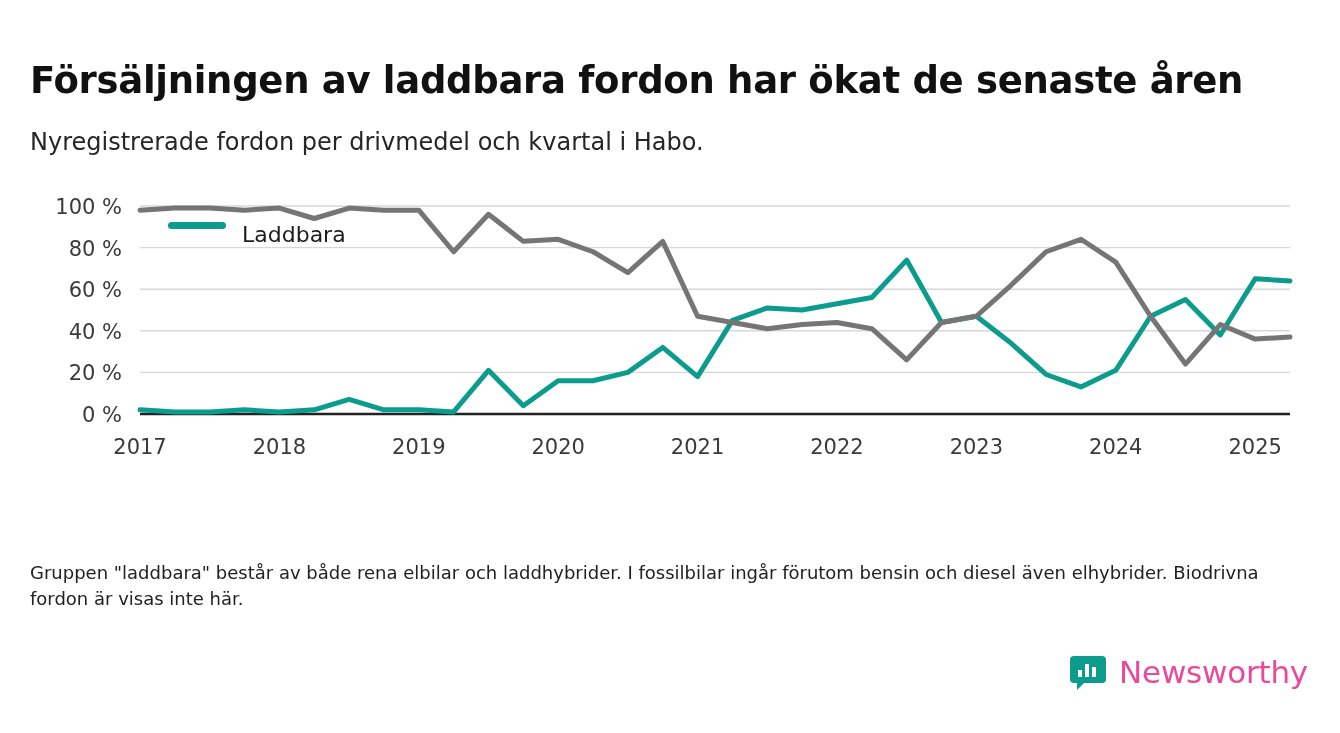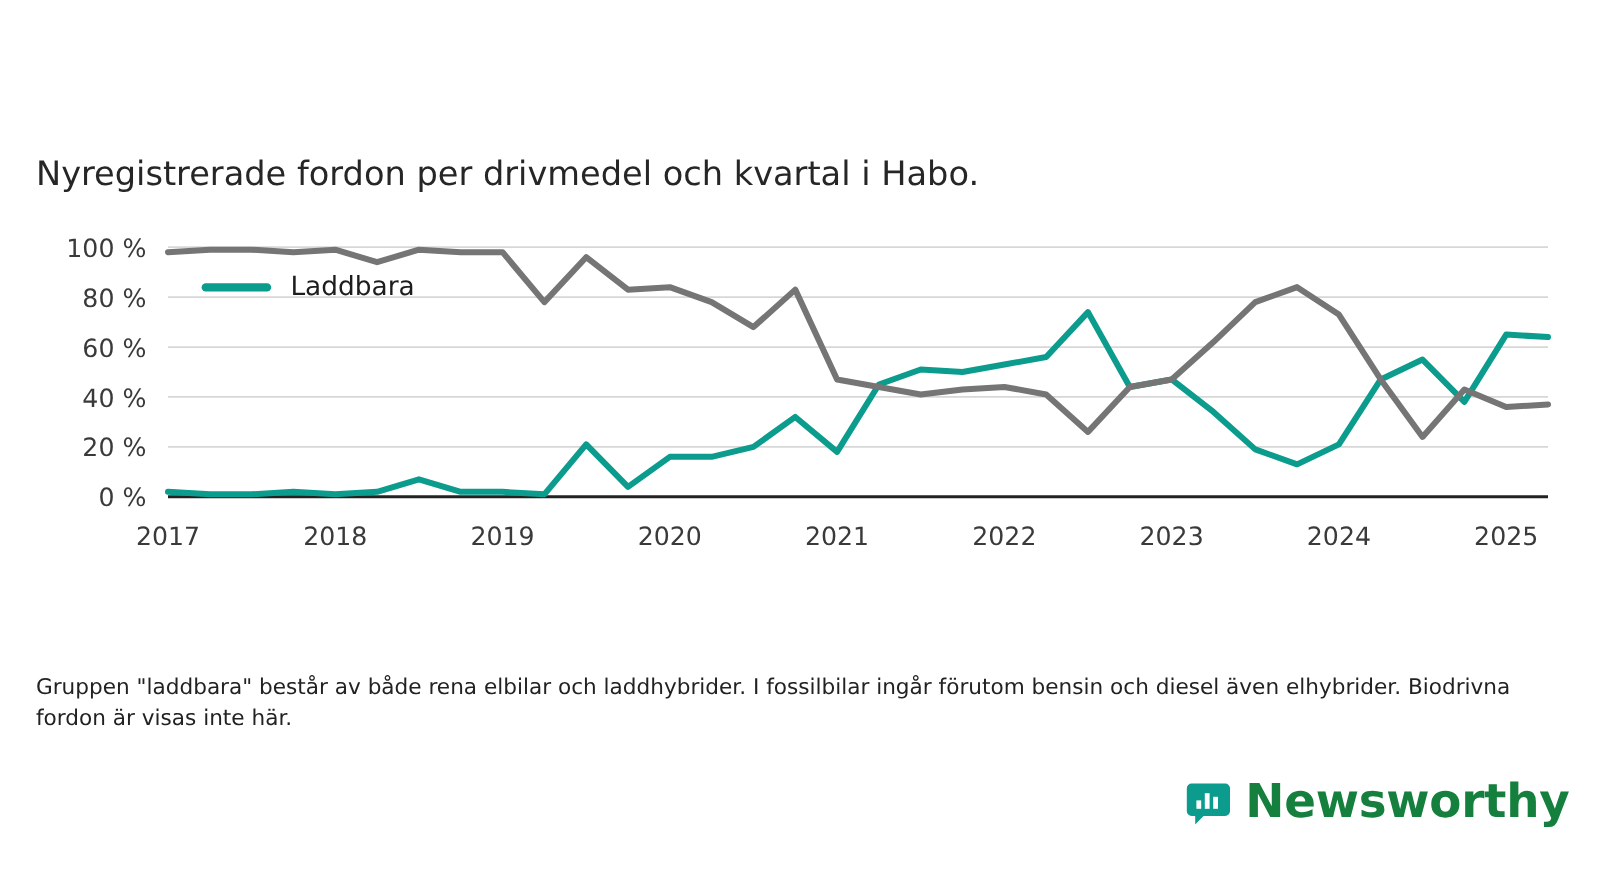--- a/index.html
+++ b/index.html
@@ -27,21 +27,21 @@
     font-size: 37px;
     font-weight: bold;
     letter-spacing: -0.3px;
     color: #111111;
     white-space: nowrap;
   }
   .subtitle {
     position: absolute;
     left: 30px;
     top: 128px;
-    font-size: 28px;
+    font-size: 24px;
     font-weight: normal;
     color: #262626;
     white-space: nowrap;
   }
   .chart-wrap {
     position: absolute;
     left: 0;
     top: 180px;
     width: 1340px;
     height: 330px;
@@ -50,21 +50,21 @@
     display: block;
   }
   .legend {
     position: absolute;
     left: 168px;
     top: 222px;
     font-size: 22px;
   }
   .legend-row {
     display: flex;
-    align-items: center;
+    align-items: flex-start;
     height: 34px;
     margin-bottom: 4px;
   }
   .legend-swatch {
     width: 58px;
     height: 7px;
     border-radius: 4px;
     margin-right: 16px;
   }
   .legend-label {
@@ -82,35 +82,36 @@
   }
   .brand {
     position: absolute;
     right: 32px;
     bottom: 42px;
     display: flex;
     align-items: center;
     gap: 12px;
   }
   .brand-name {
-    font-size: 39px;
-    font-weight: bold;
-    color: #15803d;
+    font-size: 31px;
+    font-weight: normal;
+    color: #ec4899;
     letter-spacing: -0.2px;
   }
   .tick-label {
     font-size: 21px;
     fill: #3a3a3a;
   }
 </style>
 </head>
 <body>
 
 <div class="page">
 
+  <h1 class="title">Försäljningen av laddbara fordon har ökat de senaste åren</h1>
   <div class="subtitle">Nyregistrerade fordon per drivmedel och kvartal i Habo.</div>
 
   <div class="chart-wrap">
     <svg class="chart-svg" id="chart" width="1340" height="330" viewBox="0 0 1340 330">
         <line x1="140" y1="234" x2="1290" y2="234" stroke="#222222" stroke-width="2.4"></line>
         <text x="122" y="242" text-anchor="end" class="tick-label">0 %</text>
         <line x1="140" y1="192.4" x2="1290" y2="192.4" stroke="#d7d7d7" stroke-width="1.4"></line>
         <text x="122" y="200.4" text-anchor="end" class="tick-label">20 %</text>
         <line x1="140" y1="150.8" x2="1290" y2="150.8" stroke="#d7d7d7" stroke-width="1.4"></line>
         <text x="122" y="158.8" text-anchor="end" class="tick-label">40 %</text>

